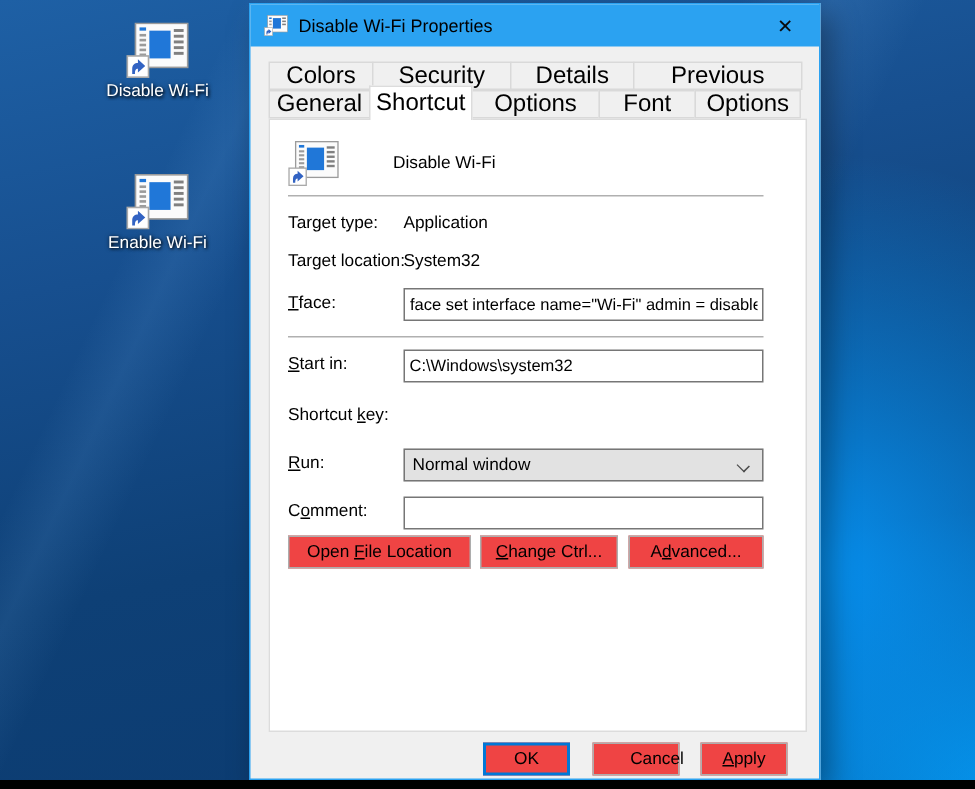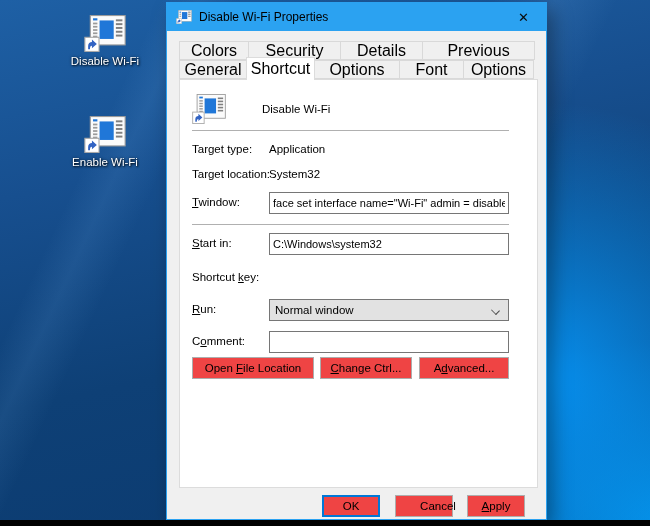--- a/index.html
+++ b/index.html
@@ -204,21 +204,21 @@
     </div>
 
     <div class="sep" id="sep1"></div>
 
     <div class="flabel" style="top:63px">Target type:</div>
     <div class="fvalue" style="top:63px">Application</div>
 
     <div class="flabel" style="top:88px">Target location:</div>
     <div class="fvalue" style="top:88px">System32</div>
 
-    <div class="flabel" style="top:116px"><span></span><span class="accel">T</span><span>window:</span></div>
+    <div class="flabel" style="top:116px"><span></span><span class="accel">T</span><span>face:</span></div>
     <input class="tinput" style="top: 112px;" type="text" value="face set interface name=&quot;Wi-Fi&quot; admin = disabled">
 
     <div class="sep" id="sep2"></div>
 
     <div class="flabel" style="top:157px"><span></span><span class="accel">S</span><span>tart in:</span></div>
     <input class="tinput" style="top: 153px;" type="text" value="C:\Windows\system32">
 
     <div class="flabel" style="top:191px"><span>Shortcut </span><span class="accel">k</span><span>ey:</span></div>
 
     <div class="flabel" style="top:223px"><span></span><span class="accel">R</span><span>un:</span></div>

